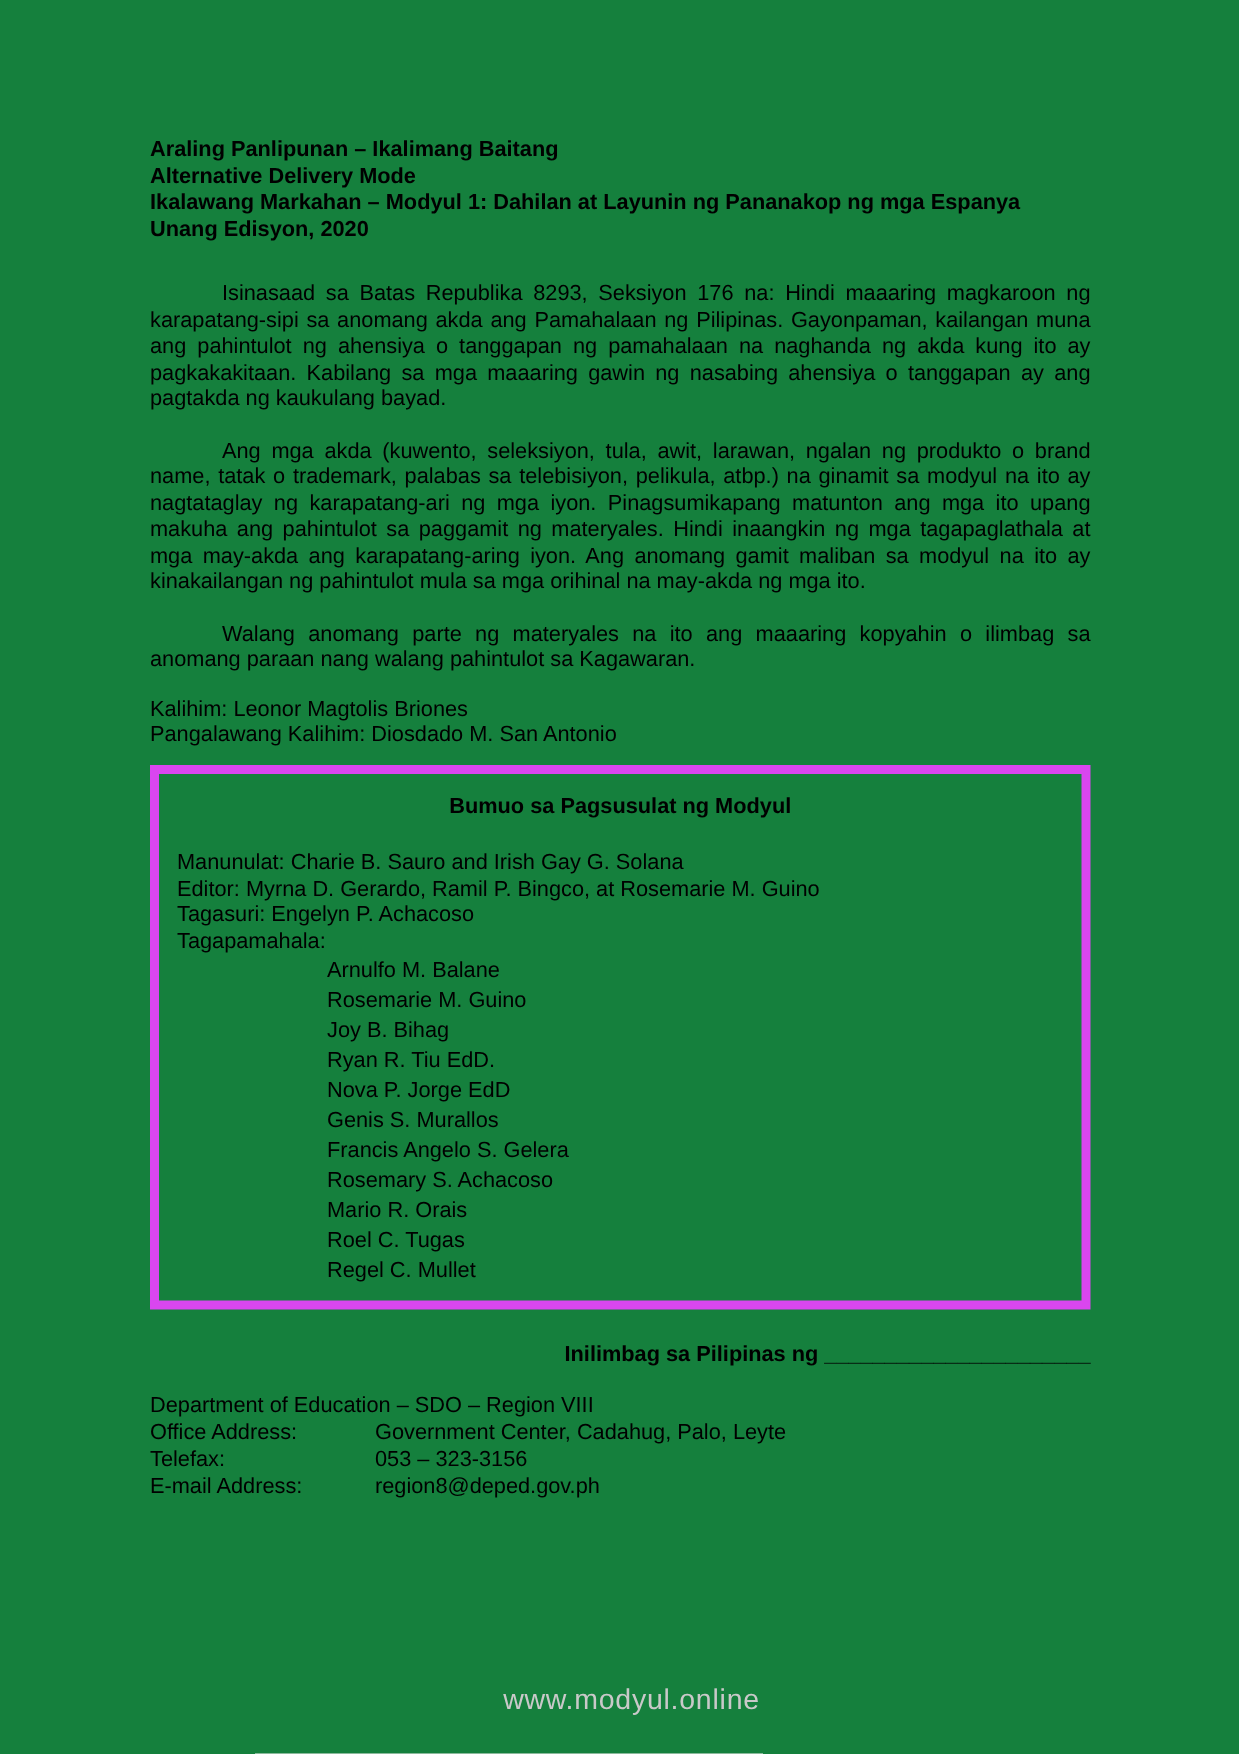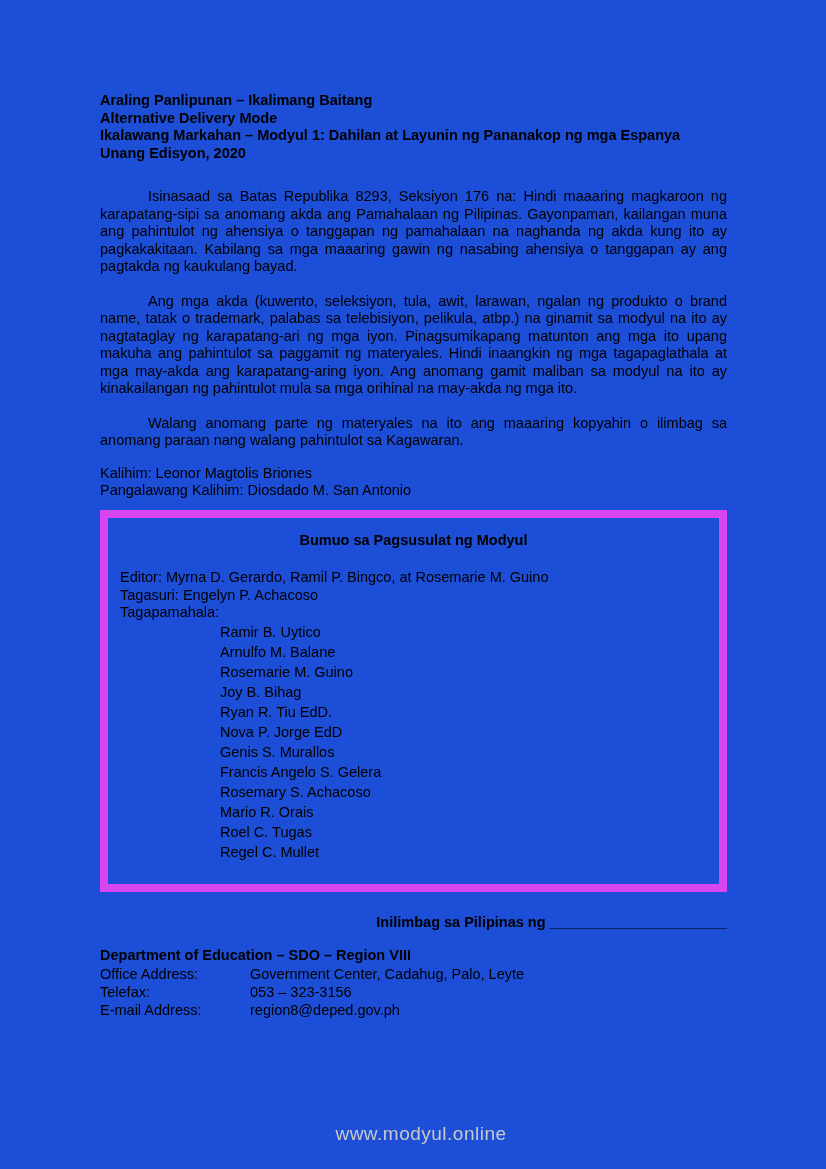--- a/index.html
+++ b/index.html
@@ -1,21 +1,21 @@
 <!DOCTYPE html>
 <html><head>
 <meta charset="utf-8">
 <style>
   * { margin: 0; padding: 0; box-sizing: border-box; }
   html, body { background: #e8e8e8; }
   .page {
     position: relative;
     width: 826px;
     height: 1169px;
-    background: #1d4ed8;
+    background: #15803d;
     font-family: "Liberation Sans", sans-serif;
     color: #000000;
     overflow: hidden;
   }
   .content {
     position: absolute;
     left: 100px;
     top: 92px;
     width: 627px;
     font-size: 14.5px;
@@ -25,35 +25,35 @@
   .doc-header { margin-bottom: 26px; }
   .h-line { font-weight: bold; white-space: nowrap; }
   .para {
     text-align: justify;
     text-indent: 48px;
     margin-bottom: 17px;
   }
   .para:last-of-type { margin-bottom: 15px; }
   .publisher { margin-bottom: 10px; }
   .team-box {
-    border: 8px solid #d946ef;
-    padding: 14px 12px 22px 12px;
+    border: 6px solid #d946ef;
+    padding: 14px 12px 10px 12px;
     width: 627px;
   }
   .box-title {
     text-align: center;
     font-weight: bold;
     margin-bottom: 20px;
   }
   .credit-row { line-height: 17.5px; }
   .managers { padding-left: 100px; }
   .manager { line-height: 20px; }
   .printed { margin-top: 22px; font-weight: bold; text-align: right; }
   .office { margin-top: 16px; }
-  .office-name { font-weight: bold; }
+  .office-name { font-weight: normal; }
   .office-row { line-height: 18px; }
   .office-label { display: inline-block; width: 150px; }
   .watermark {
     position: absolute;
     left: 16px;
     right: 0;
     bottom: 24px;
     text-align: center;
     color: #c9c9c9;
     font-size: 19px;
@@ -79,26 +79,26 @@
     <p class="para">Walang anomang parte ng materyales na ito ang maaaring kopyahin o ilimbag sa anomang paraan nang walang pahintulot sa Kagawaran.</p>
 
     <div class="publisher">
       <div><span class="b">Kalihim</span><span>: Leonor Magtolis Briones</span></div>
       <div><span class="b">Pangalawang Kalihim:</span><span> Diosdado M. San Antonio</span></div>
     </div>
 
     <div class="team-box">
       <div class="box-title">Bumuo sa Pagsusulat ng Modyul</div>
 
+      <div class="credit-row"><span class="b">Manunulat:</span> <span>Charie B. Sauro and Irish Gay G. Solana</span></div>
       <div class="credit-row"><span class="b">Editor:</span> <span>Myrna D. Gerardo, Ramil P. Bingco, at Rosemarie M. Guino</span></div>
       <div class="credit-row"><span class="b">Tagasuri:</span> <span>Engelyn P. Achacoso</span></div>
       <div class="credit-row"><span class="b">Tagapamahala:</span> <span></span></div>
 
       <div class="managers">
-        <div class="manager">Ramir B. Uytico</div>
         <div class="manager">Arnulfo M. Balane</div>
         <div class="manager">Rosemarie M. Guino</div>
         <div class="manager">Joy B. Bihag</div>
         <div class="manager">Ryan R. Tiu EdD.</div>
         <div class="manager">Nova P. Jorge EdD</div>
         <div class="manager">Genis S. Murallos</div>
         <div class="manager">Francis Angelo S. Gelera</div>
         <div class="manager">Rosemary S. Achacoso</div>
         <div class="manager">Mario R. Orais</div>
         <div class="manager">Roel C. Tugas</div>

